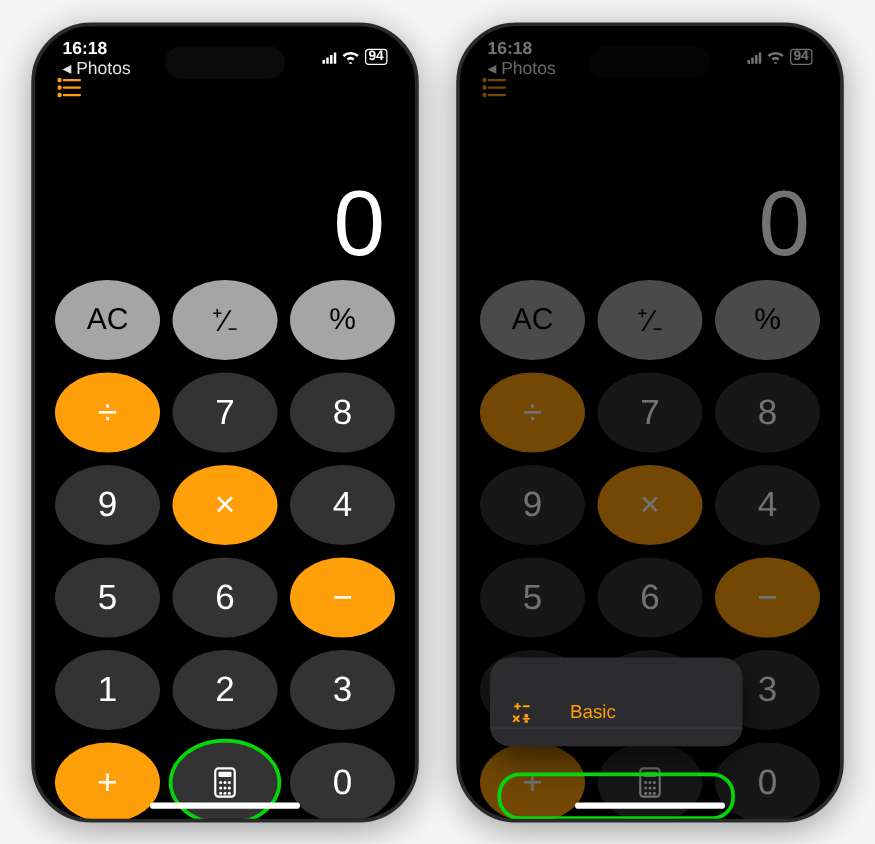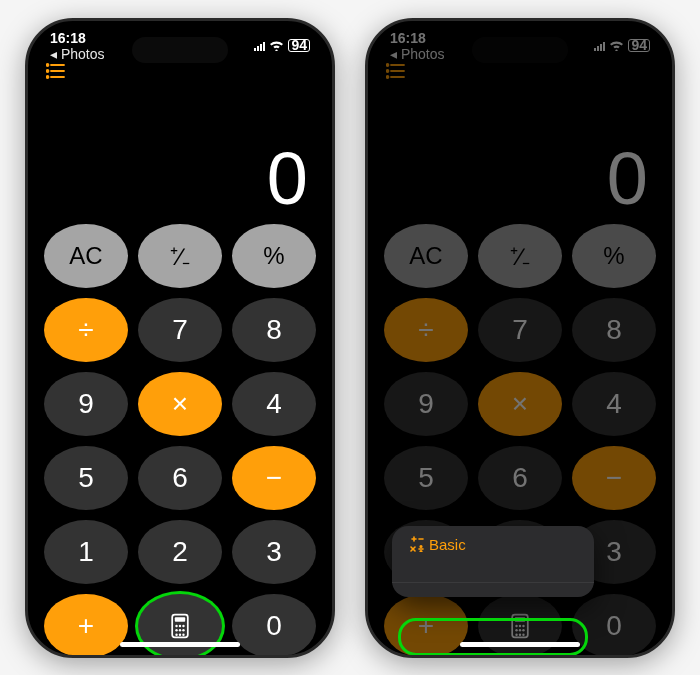--- a/index.html
+++ b/index.html
@@ -44,21 +44,21 @@
     color: #fff;
     font-size: 12px;
     padding: 0 8px;
   }
   .status-left { display:flex; flex-direction:column; line-height:1; }
   .status-time { font-weight:600; font-size:14px; }
   .status-back { font-size:14px; opacity:0.9; margin-top:2px; }
   .status-right { display:flex; align-items:center; gap:4px; }
   .status-batt {
     border:1px solid #fff; border-radius:3px; padding:0 2px;
-    font-size:14px; font-weight:700; line-height:11px;
+    font-size:11px; font-weight:700; line-height:11px;
     display:flex; align-items:center;
   }
   .app-header {
     height: 28px;
     display:flex;
     align-items:center;
     padding: 0 4px;
   }
   .list-icon { color:#ff9f0a; font-size:20px; }
   .display-area {
@@ -113,22 +113,22 @@
   .popup{
     position:absolute;
     left:24px; bottom:58px;
     width:202px;
     background:#2c2c2e;
     border-radius:16px;
     padding:10px 0;
     box-shadow:0 10px 30px rgba(0,0,0,0.6);
   }
   .popup-row{
-    display:flex; align-items:flex-start;
-    gap:1px; height:42px;
+    display:flex; align-items:flex-end;
+    gap:28px; height:42px;
     padding:0 14px;
     color:#fff; font-size:15px;
     cursor:pointer;
   }
   .popup-row.selected{ color:#ff9f0a; }
   .popup-row .icon{ width:22px; display:flex; justify-content:center; font-size:14px; }
   .popup-row .fx{ font-style:italic; font-family:serif; font-size:13px; }
   .popup-sep{ height:1px; background:#3a3a3c; margin:4px 0; }
   .toggle{
     width:34px; height:20px; border-radius:10px;

